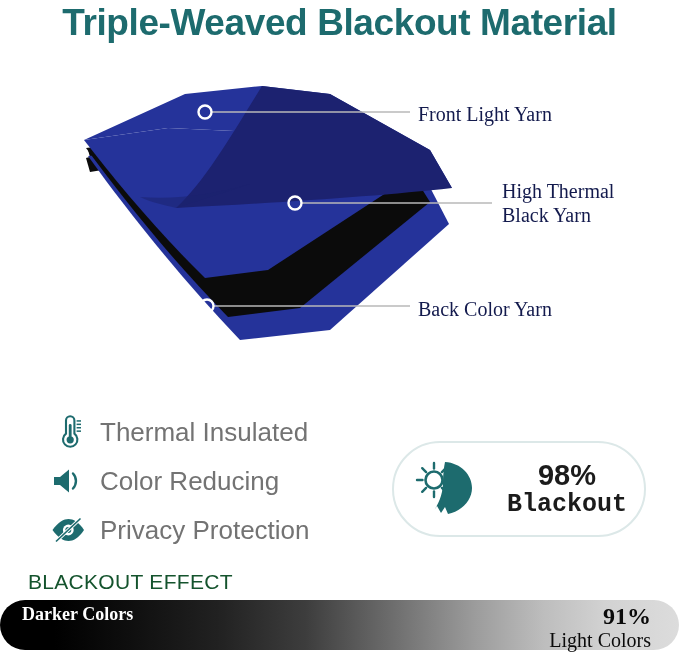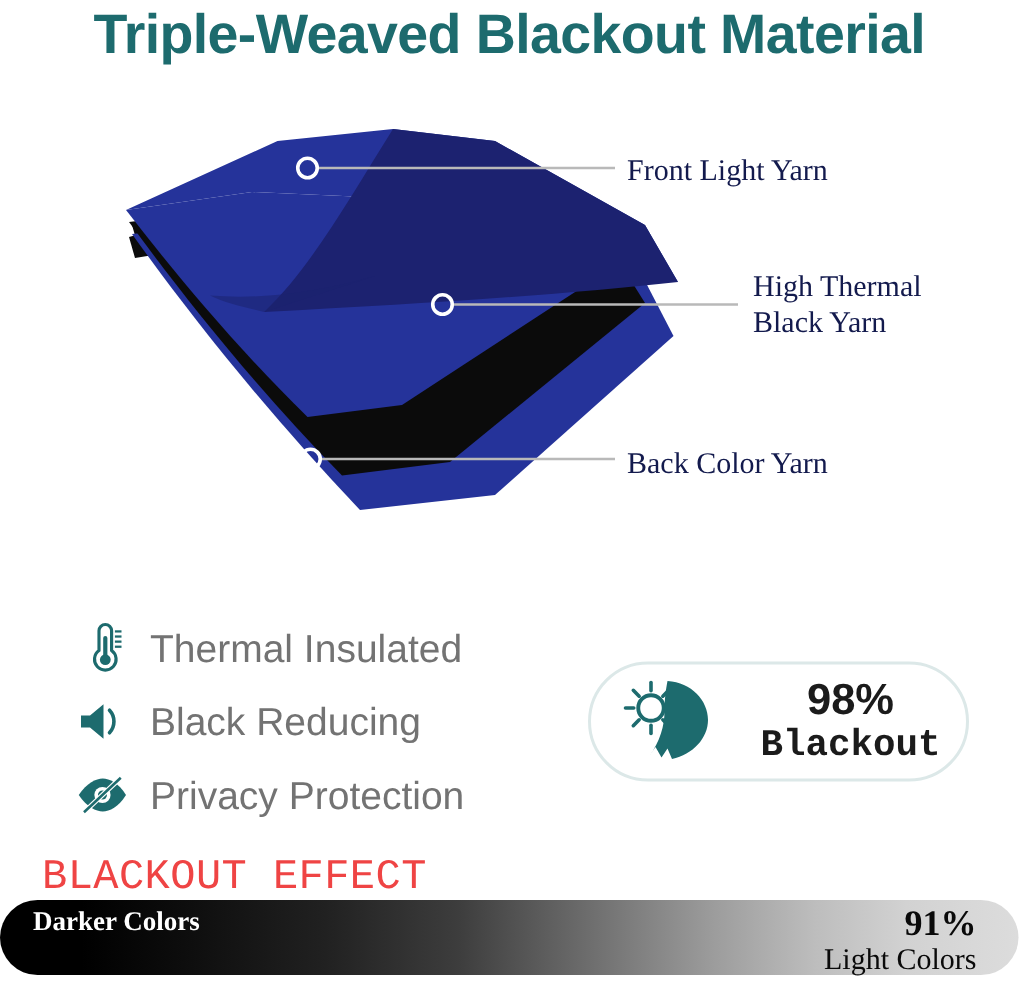--- a/index.html
+++ b/index.html
@@ -85,21 +85,21 @@
     color: #737373;
     white-space: nowrap;
   }
 
   
   #blackout-badge {
     position: absolute;
     left: 392px;
     top: 441px;
     width: 254px;
-    height: 80px;
+    height: 96px;
     border: 2px solid #dce8e8;
     border-radius: 48px;
     background: #ffffff;
     display: flex;
     align-items: center;
     box-sizing: border-box;
     padding-left: 16px;
   }
   #badge-icon {
     width: 74px;
@@ -127,23 +127,23 @@
     font-size: 25px;
     color: #1b1b1b;
     line-height: 1.08;
   }
 
   
   #blackout-effect-heading {
     position: absolute;
     left: 28px;
     top: 570px;
-    font-family: Liberation Mono, monospace;
-    font-size: 28px;
-    color: #ef4444;
+    font-family: Liberation Sans, sans-serif;
+    font-size: 21px;
+    color: #14532d;
     letter-spacing: 0.3px;
     white-space: nowrap;
   }
   #gradient-bar {
     position: absolute;
     left: 0px;
     top: 600px;
     width: 679px;
     height: 50px;
     border-radius: 25px;
@@ -283,21 +283,21 @@
     <span class="feature-label">Thermal Insulated</span>
   </div>
 
   <div class="feature-row">
     <span class="feature-icon">
       <svg width="34" height="30" viewBox="0 0 34 30" xmlns="http://www.w3.org/2000/svg">
         <path d="M3 11 h6 L18 3.5 v23 L9 19 H3 Z" fill="#1d6b6e"></path>
         <path d="M22 7.5 a11 11 0 0 1 0 15" fill="none" stroke="#1d6b6e" stroke-width="2.4" stroke-linecap="round"></path>
       </svg>
     </span>
-    <span class="feature-label">Black Reducing</span>
+    <span class="feature-label">Color Reducing</span>
   </div>
 
   <div class="feature-row">
     <span class="feature-icon">
       <svg width="36" height="28" viewBox="0 0 36 28" xmlns="http://www.w3.org/2000/svg">
         <path d="M2.5 14 C8 6 14 3 18.5 3 C23 3 29 6 34 14 C29 22 23 25 18.5 25 C14 25 8 22 2.5 14 Z" fill="#1d6b6e"></path>
         <circle cx="18.3" cy="14" r="5.4" fill="#ffffff"></circle>
         <circle cx="18.3" cy="14" r="3.0" fill="#1d6b6e"></circle>
         <line x1="6" y1="25.5" x2="30.5" y2="2.5" stroke="#ffffff" stroke-width="3.4"></line>
         <line x1="6" y1="25.5" x2="30.5" y2="2.5" stroke="#1d6b6e" stroke-width="1.7"></line>

